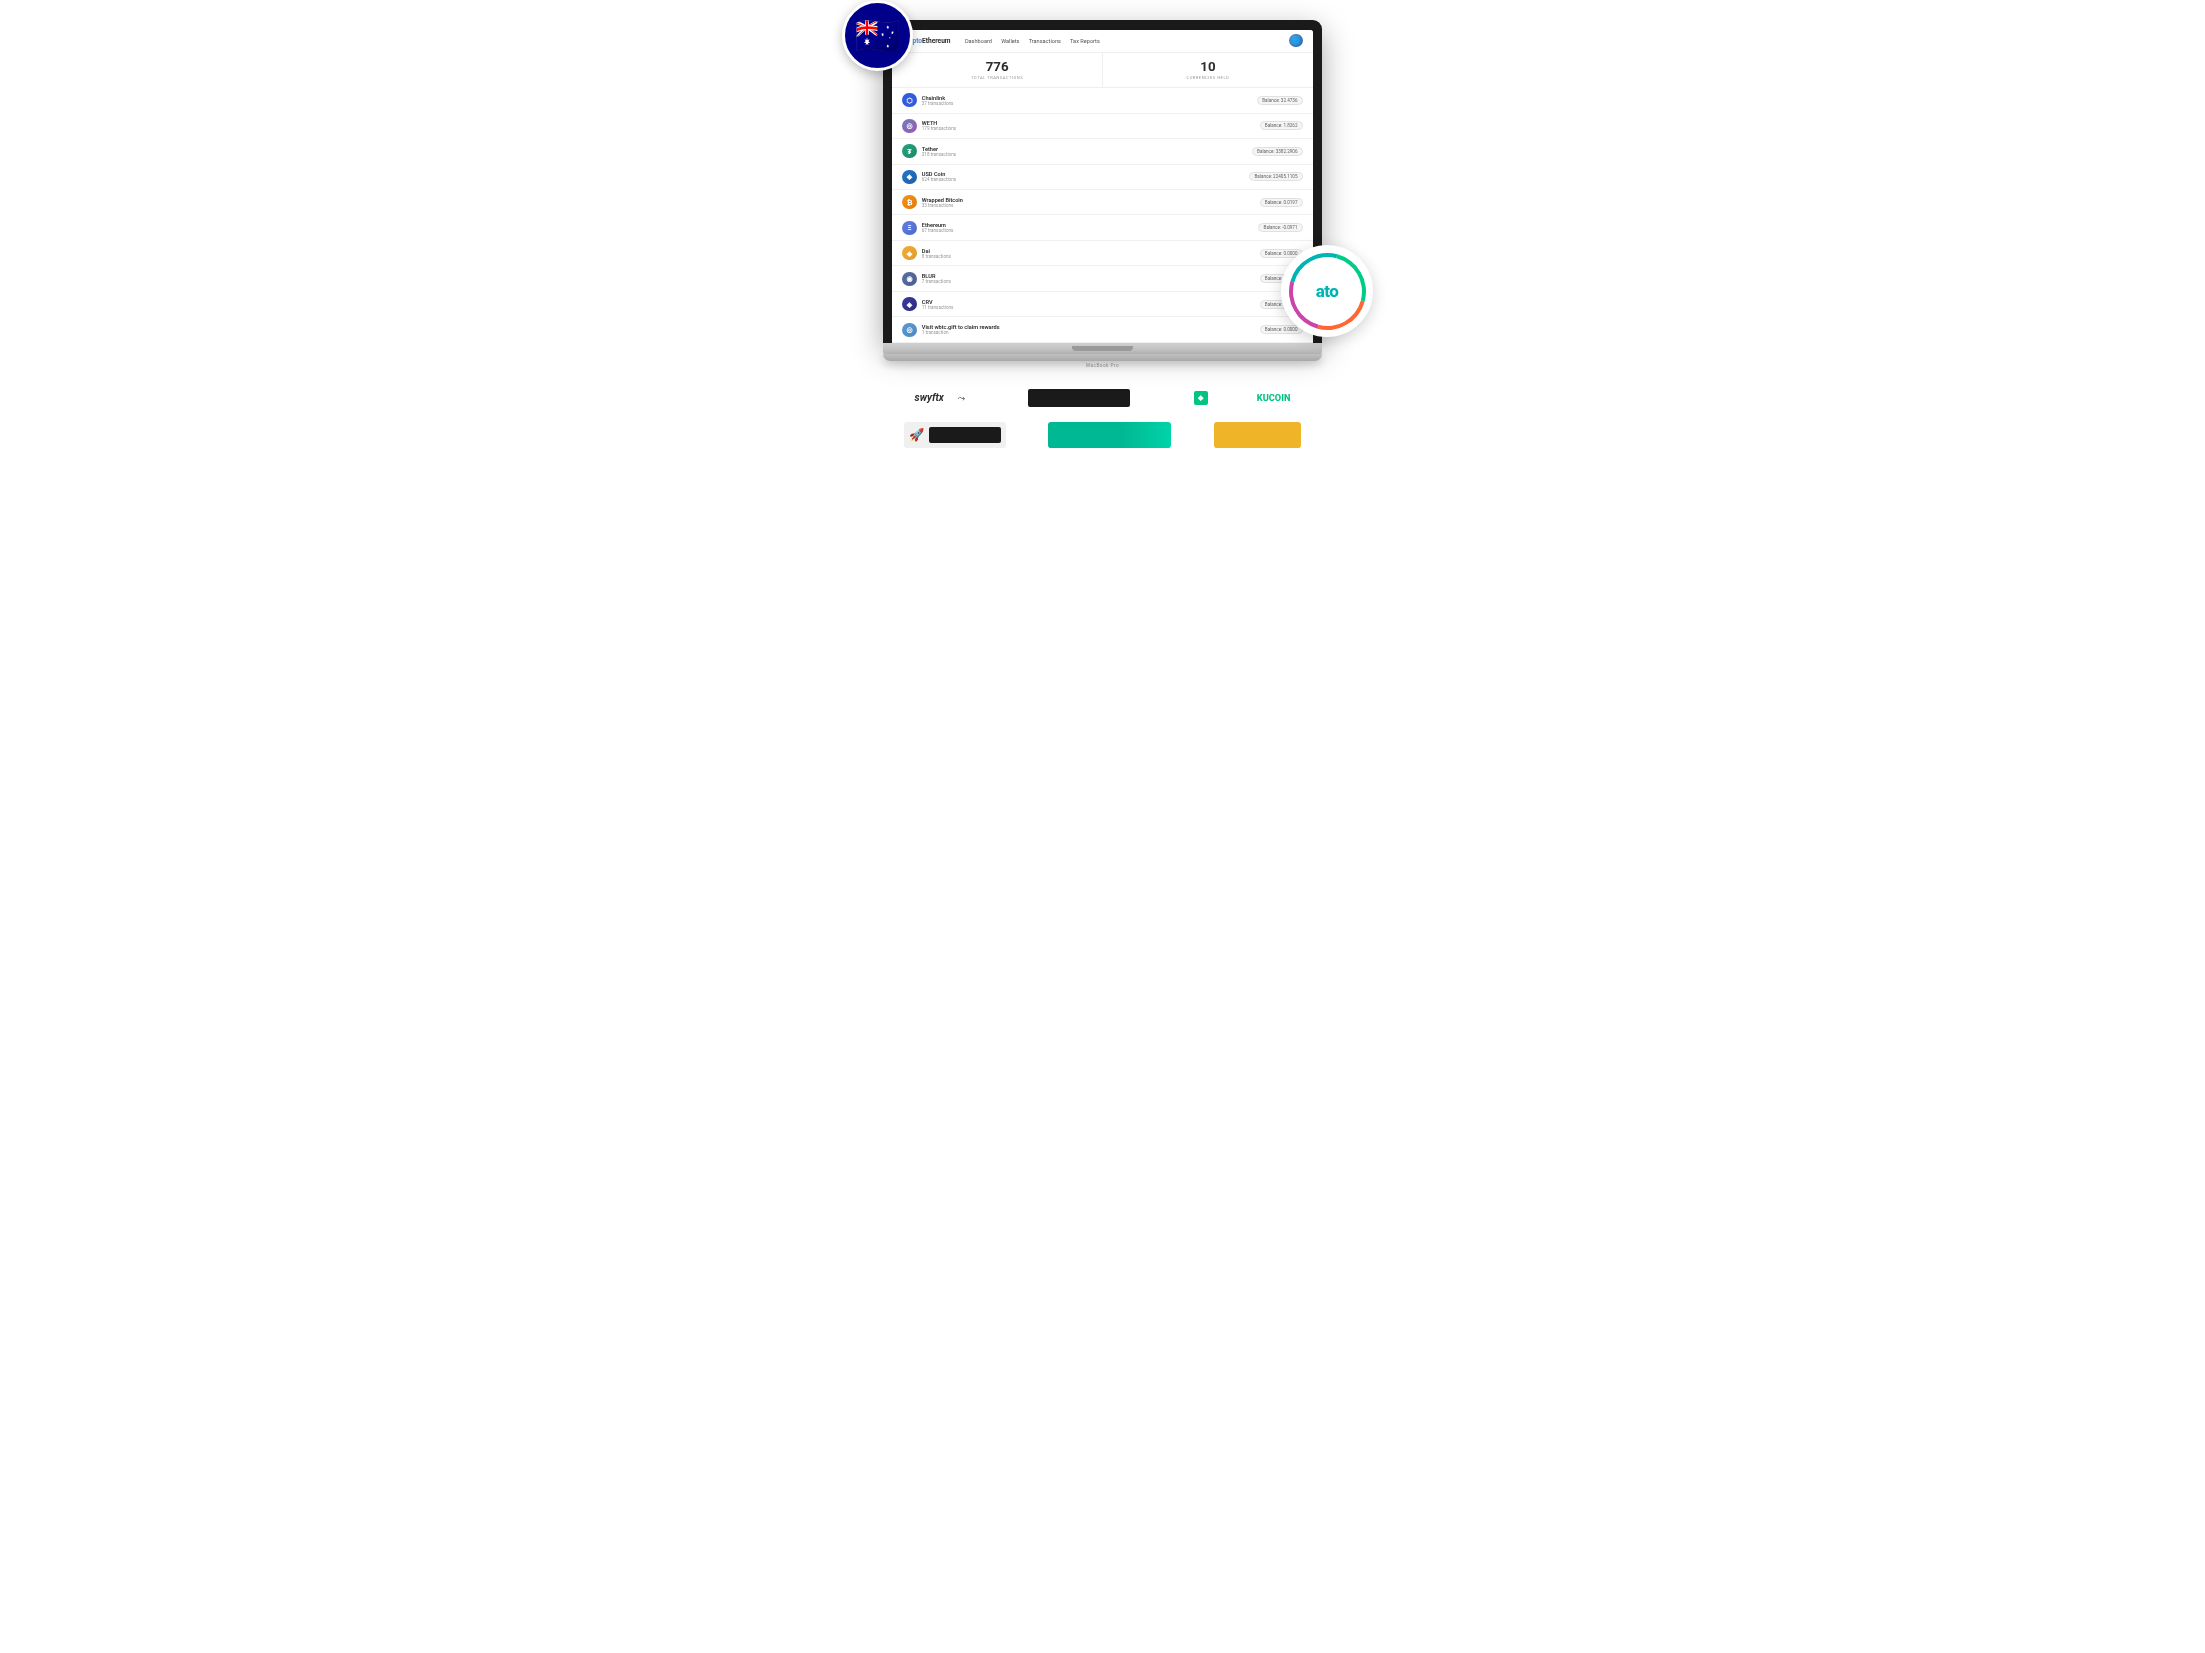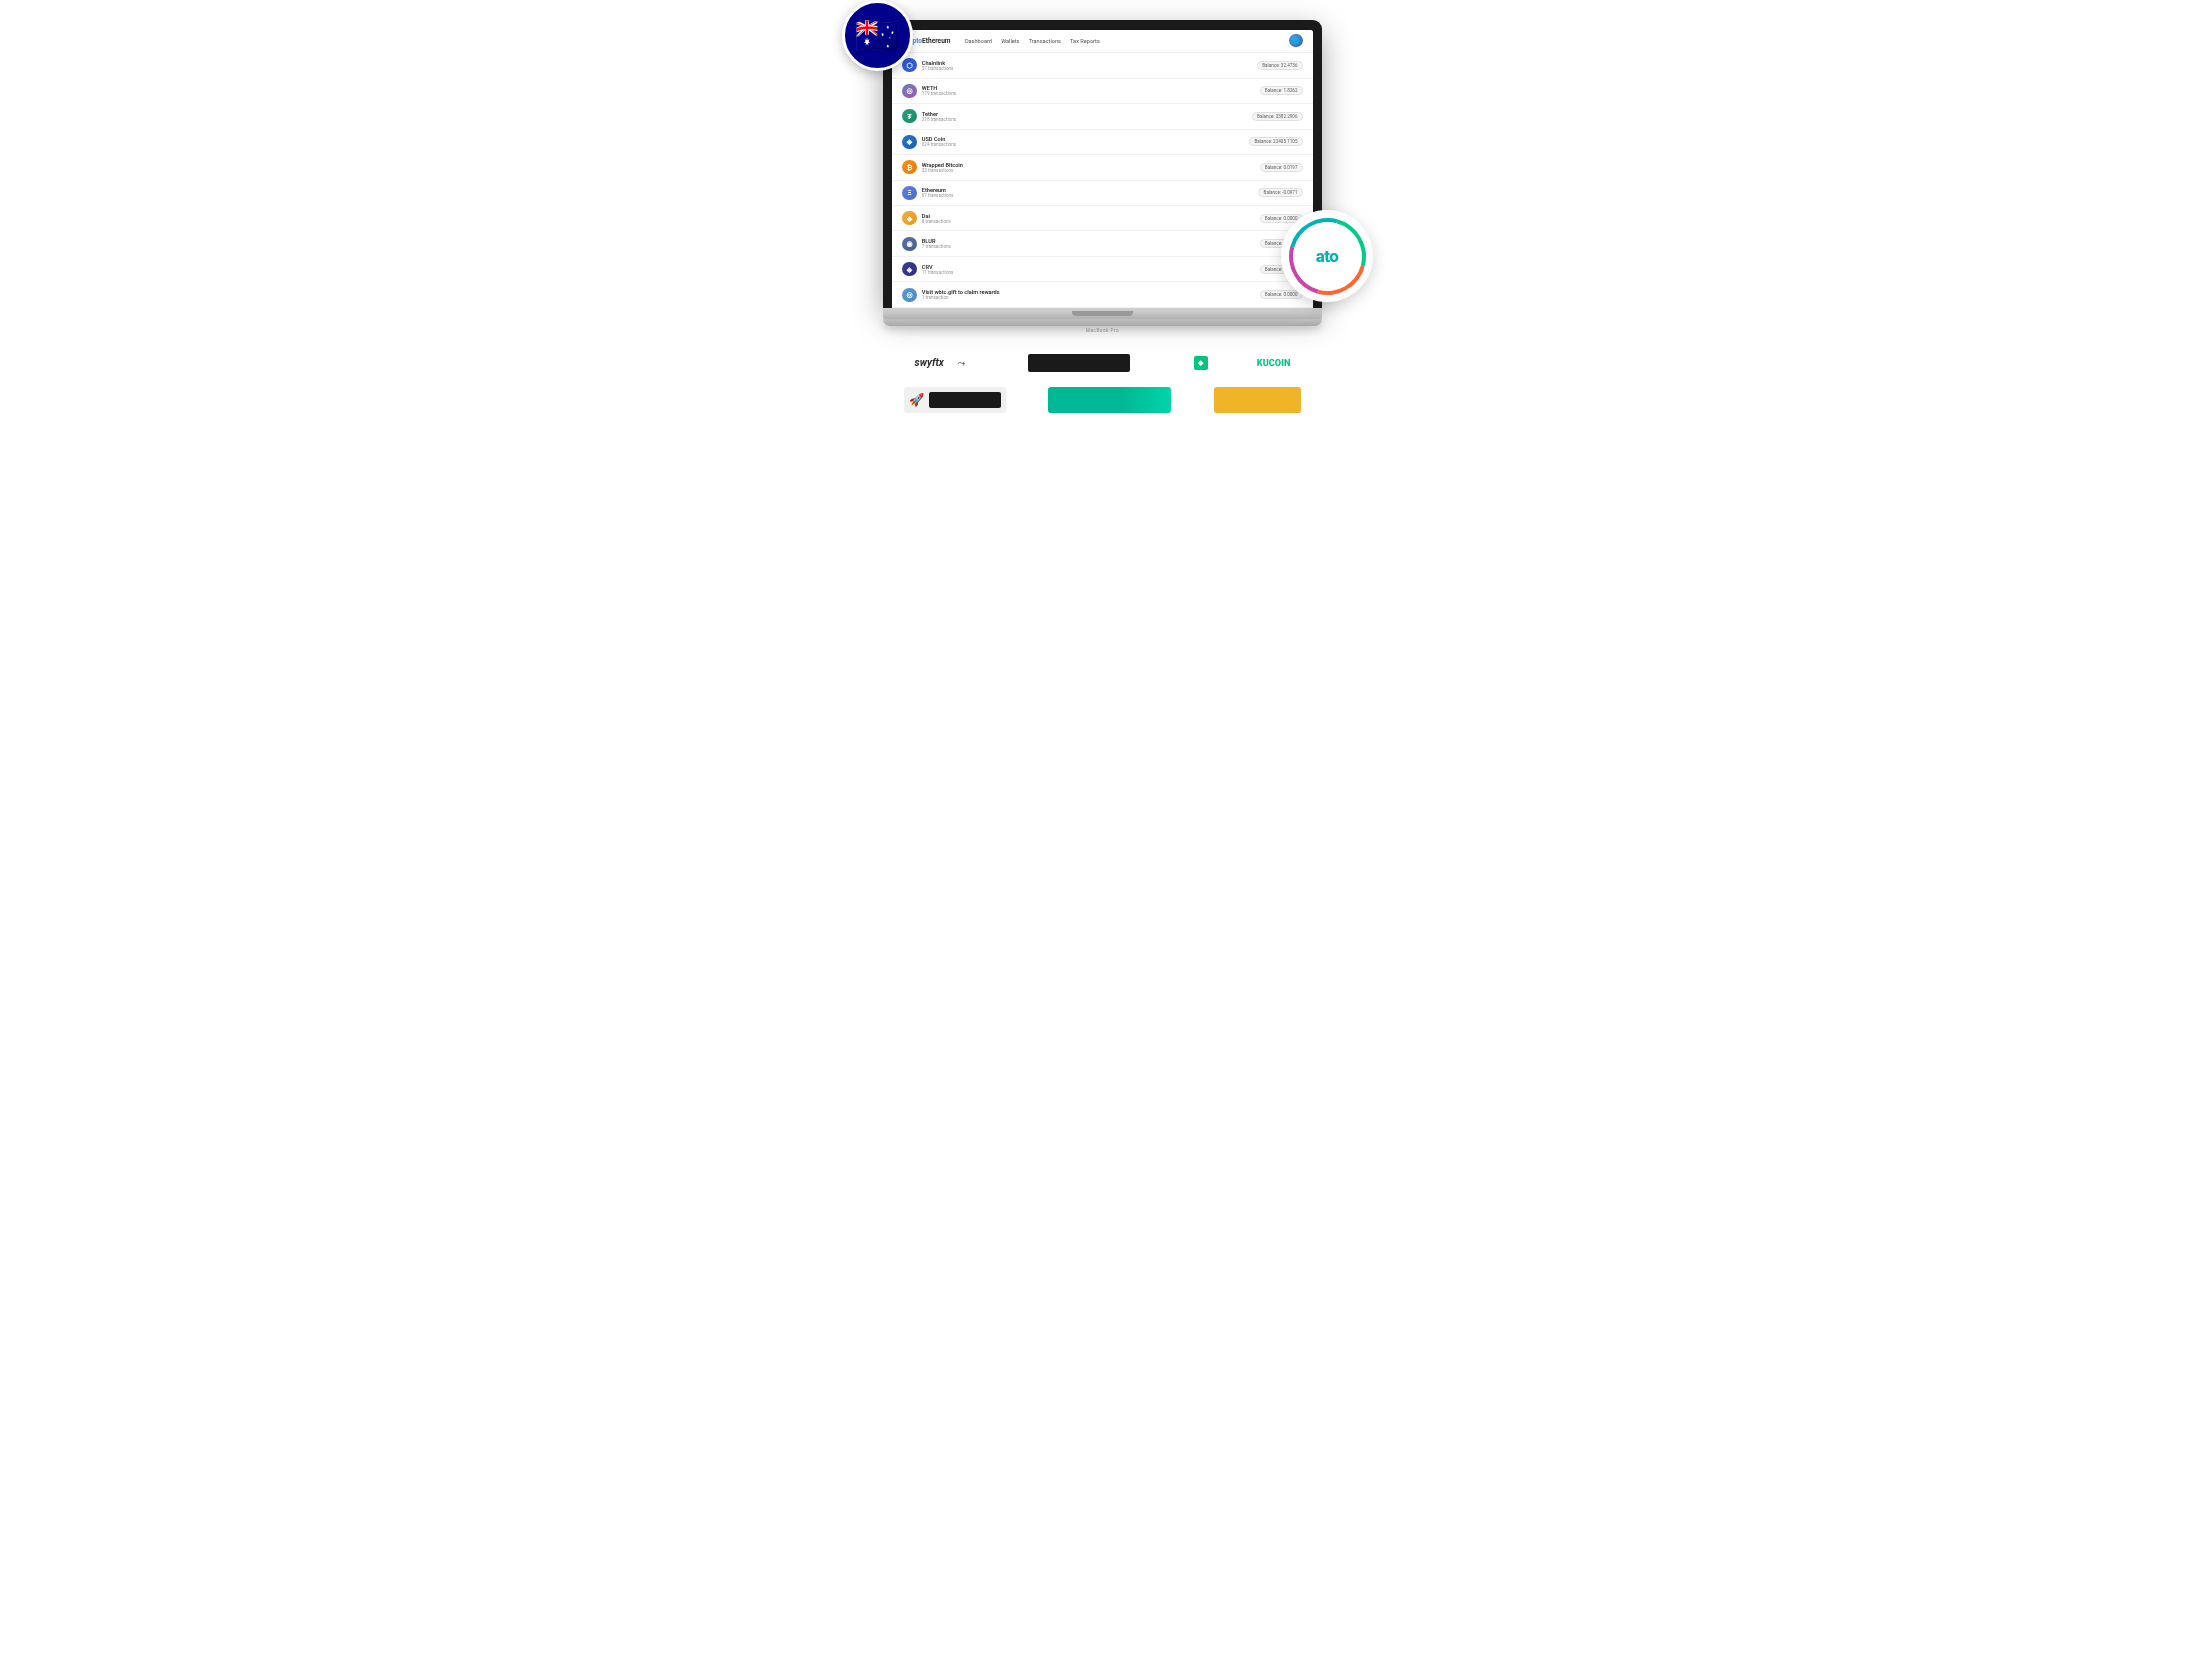--- a/index.html
+++ b/index.html
@@ -369,20 +369,30 @@
           <div class="app-nav-links">
             <a>Dashboard</a>
             <a>Wallets</a>
             <a>Transactions</a>
             <a>Tax Reports</a>
           </div>
           <div class="nav-spacer"></div>
           <div class="nav-globe">🌐</div>
         </nav>
 
+        <div class="stats-bar">
+          <div class="stat-cell">
+            <div class="stat-number">776</div>
+            <div class="stat-label">TOTAL TRANSACTIONS</div>
+          </div>
+          <div class="stat-cell">
+            <div class="stat-number">10</div>
+            <div class="stat-label">CURRENCIES HELD</div>
+          </div>
+        </div>
 
         <div class="currency-list" id="currency-list-container">
         <div class="currency-item">
               <div class="currency-icon icon-chainlink">⬡</div>
               <div class="currency-info">
                 <div class="currency-name">Chainlink</div>
                 <div class="currency-txns">37 transactions</div>
               </div>
               <div class="currency-balance">Balance: 32.4736</div>
             </div>

